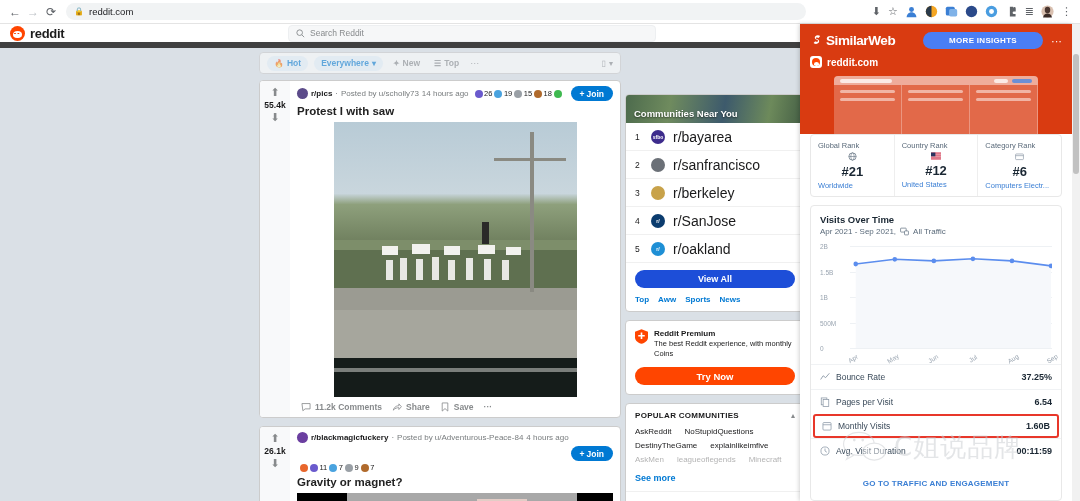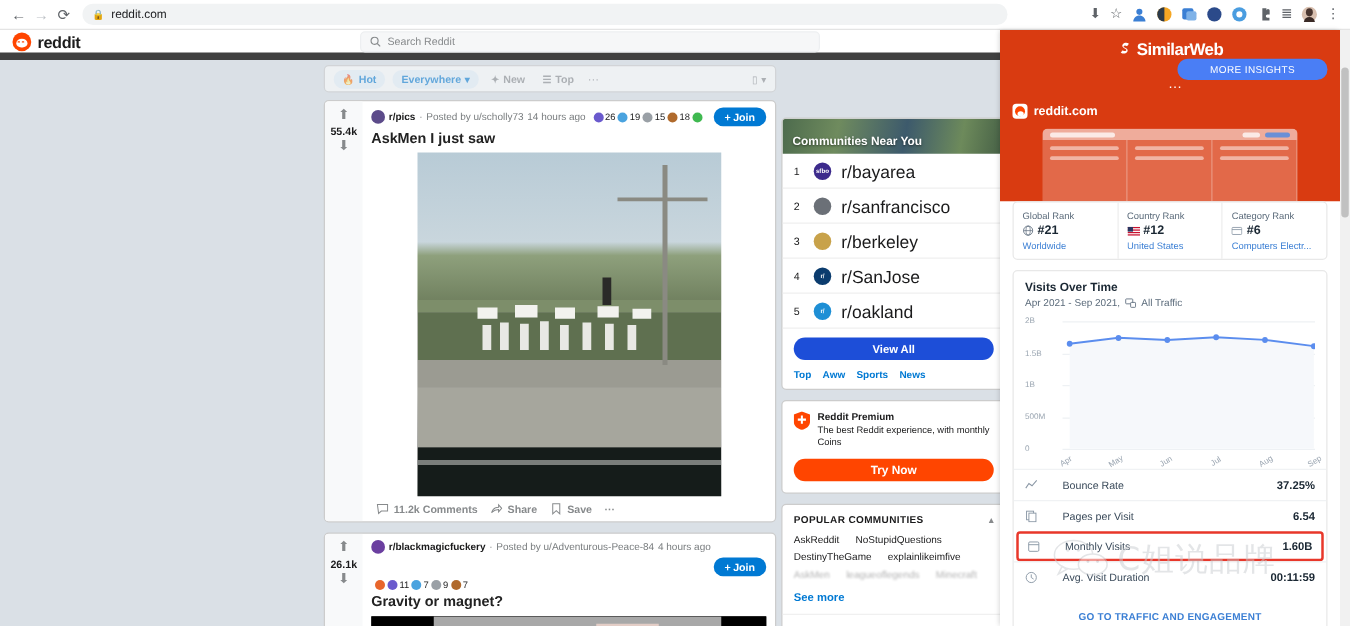--- a/index.html
+++ b/index.html
@@ -152,27 +152,27 @@
   .pcrow.fade { opacity: .35; filter: blur(.7px); }
   .seemore { font-size: 9px; font-weight: 700; color: #0079d3; padding: 2px 9px 8px 9px; display:block;}
   .secrow { display: flex; align-items: center; padding: 8px 9px; border-top: 1px solid #f0f0f0;}
 
   
   .sw {
     position: absolute; right: 8px; top: 24px; width: 272px; height: 477px;
     background: #fff; box-shadow: -1px 0 4px rgba(0,0,0,.18); overflow: hidden;
   }
   .sw-top { background: #d93b11; padding: 8px 10px 0 10px; position: relative; }
-  .sw-brandrow { display: flex; align-items: center; flex-direction: column; }
+  .sw-brandrow { display: flex; align-items: center; }
   .sw-logo { display: flex; align-items: center; gap: 3px; }
   .sw-mark { width: 13px; height: 13px; flex: none;}
   .sw-name { font-size: 13.5px; font-weight: 700; color: #fff; letter-spacing: -.4px;}
   .sw-more {
     margin-left: auto; background: #4a7ef5; color: #fff; border: none; border-radius: 9px;
-    height: 17px; padding: 0 26px; font-size: 8px; font-weight: 400; letter-spacing: .3px;
+    height: 17px; padding: 0 26px; font-size: 8px; font-weight: 700; letter-spacing: .3px;
   }
   .sw-dots { color: #fff; font-size: 11px; margin-left: 8px; }
   .sw-site { display: flex; align-items: center; gap: 5px; margin-top: 7px; }
   .sw-favi {
     width: 12px; height: 12px; background: #fff; border-radius: 3px; position: relative; flex:none;
   }
   .sw-favi::before{content:"";position:absolute;left:2px;top:2px;width:8px;height:8px;border-radius:50%;background:#ff4500;}
   .sw-favi::after{content:"";position:absolute;left:3.5px;top:5.5px;width:5px;height:4px;background:#fff;border-radius:50% 50% 45% 45%;}
   .sw-domain { font-size: 10px; font-weight: 700; color: #fff; }
   .sw-preview {
@@ -187,33 +187,33 @@
   .sw-prev-col{flex:1;border-right:1px solid rgba(255,255,255,.3);}
   .sw-prev-line{height:3px;margin:5px 6px;background:rgba(255,255,255,.5);border-radius:2px;}
 
   .sw-ranks {
     margin: 0 10px; background: #fff; border: 1px solid #e8e8e8; border-radius: 4px;
     display: flex; position: relative; z-index: 2;
   }
   .sw-rank { flex: 1; padding: 6px 7px; border-right: 1px solid #eee; }
   .sw-rank:last-child { border-right: none; }
   .sw-rank-l { font-size: 7.5px; color: #5a6a7a; }
-  .sw-rank-v { font-size: 10px; font-weight: 700; color: #1a2733; display: flex; align-items: center; gap: 3px; margin: 2px 0; }
+  .sw-rank-v { font-size: 13px; font-weight: 700; color: #1a2733; display: flex; align-items: center; gap: 3px; margin: 2px 0; flex-direction: column; }
   .sw-rank-s { font-size: 7.5px; color: #3b7fd4; white-space: nowrap; overflow: hidden; text-overflow: ellipsis;}
 
   .sw-card { margin: 8px 10px 0 10px; background: #fff; border: 1px solid #e8e8e8; border-radius: 4px; }
   .sw-vot-t { font-size: 9.5px; font-weight: 700; color: #1a2733; padding: 8px 9px 0 9px;}
   .sw-vot-s { font-size: 8px; color: #5a6a7a; padding: 2px 9px 0 9px; display:flex;align-items:center;gap:4px;}
   .chartbox { position: relative; height: 120px; margin: 6px 9px 2px 9px; }
   .ylab { position: absolute; left: 0; font-size: 6.5px; color: #9aa5b1; transform: translateY(-50%); }
   .gl { position: absolute; left: 30px; right: 0; height: 1px; background: #eef1f4; }
   .plot { position: absolute; left: 30px; right: 0; top: 0; bottom: 14px; }
   .xlab { position: absolute; bottom: 0; font-size: 6.5px; color: #9aa5b1; transform: translateX(-50%) rotate(-32deg); transform-origin: center;}
 
-  .sw-metric { display: flex; align-items: flex-end; gap: 20px; padding: 7px 9px; border-top: 1px solid #f0f2f4; }
+  .sw-metric { display: flex; align-items: flex-end; gap: 6px; padding: 7px 9px; border-top: 1px solid #f0f2f4; }
   .sw-metric:first-of-type { border-top: none; }
   .sw-metric-l { font-size: 8.5px; color: #3a4a5a; }
   .sw-metric-v { margin-left: auto; font-size: 9px; font-weight: 700; color: #1a2733; }
   .sw-metric.hl { border: 2px solid #e8372a; border-radius: 3px; margin: 0 2px; padding: 5px 7px;}
   .sw-foot { text-align: center; padding: 9px 0 10px 0; }
   .sw-foot-l { font-size: 8px; font-weight: 700; color: #3b7fd4; letter-spacing: .2px;}
   .mico { width: 10px; height: 10px; flex: none; color:#8a97a5;}
 
   
   .wm {
@@ -346,21 +346,21 @@
                 <span class="awico" style="background:#b06a2c"></span>
                 <span>18</span>
               </span>
             <span class="awico" style="background:#3fb950"></span>
           </span>
           <button class="joinbtn">
             <span>+</span>
             <span>Join</span>
           </button>
         </div>
-        <div class="ptitle">AskMen I just saw</div>
+        <div class="ptitle">Protest I with saw</div>
         <div class="pimgwrap">
           <div class="pimg">
             <svg width="243" height="275" viewBox="0 0 243 275" style="position:absolute;left:0;top:0">
               <rect x="0" y="118" width="243" height="10" fill="#7d8e6a"></rect>
               <rect x="0" y="128" width="243" height="38" fill="#5f7050"></rect>
               <rect x="0" y="166" width="243" height="22" fill="#9b9b92"></rect>
               <rect x="0" y="188" width="243" height="48" fill="#a6a69d"></rect>
               <rect x="0" y="236" width="243" height="39" fill="#151c1a"></rect>
               <rect x="196" y="10" width="4" height="160" fill="#8a8a82"></rect>
               <rect x="160" y="36" width="72" height="3" fill="#8a8a82"></rect>

